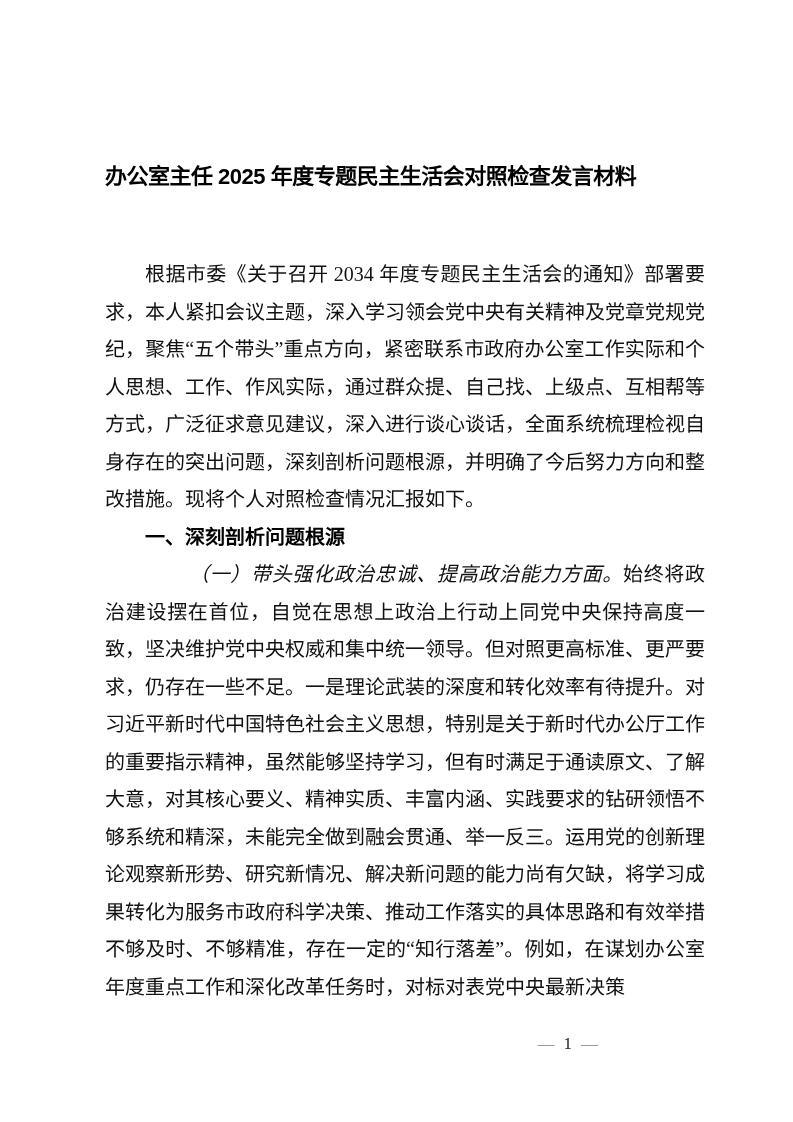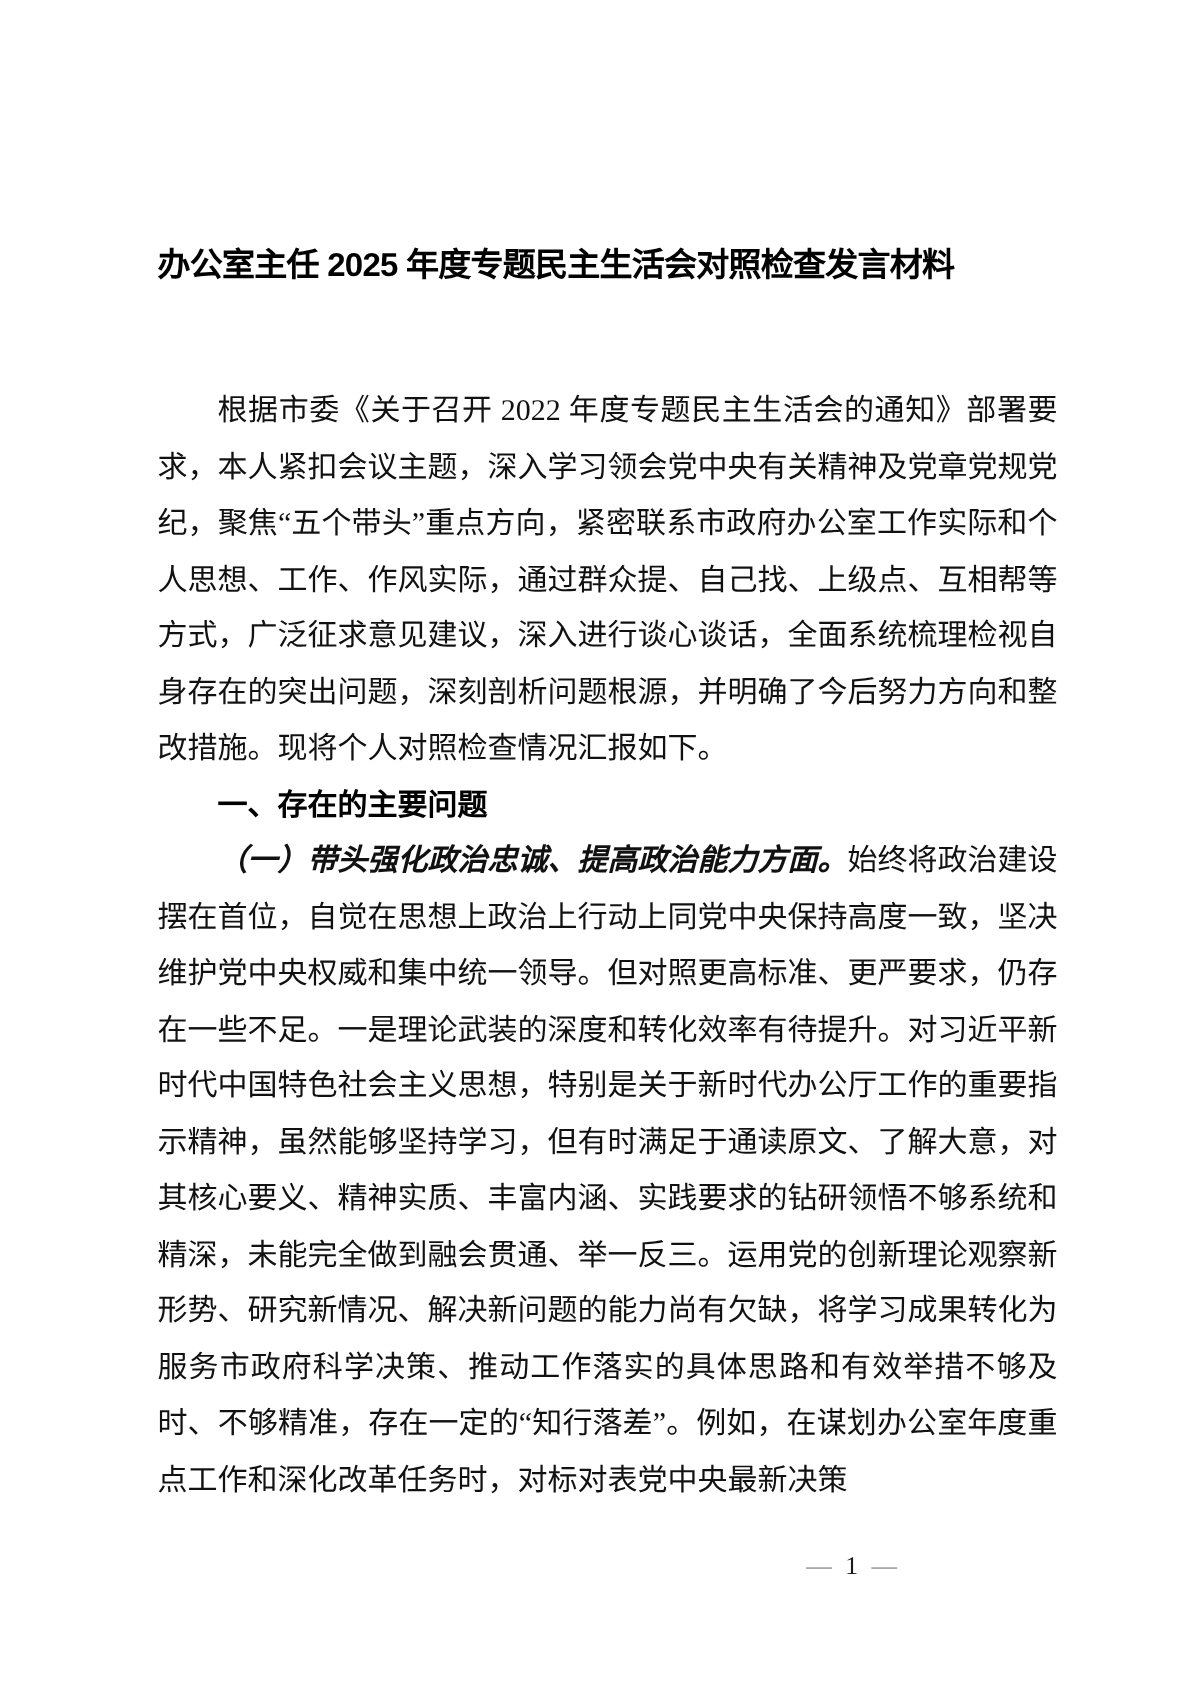--- a/index.html
+++ b/index.html
@@ -45,22 +45,23 @@
   .section-heading {
     margin: 0;
     font-family: "Liberation Sans", "DejaVu Sans", sans-serif;
     font-weight: 700;
     font-size: 20px;
     line-height: 37.5px;
     text-indent: 2em;
     color: #000000;
   }
   .lead-bold {
-    font-weight: 700;
+    font-weight: 400;
     font-style: italic;
+    margin-left: 44px;
   }
   .kaiti-em {
   }
   .footer {
     position: absolute;
     top: 1032px;
     right: 122px;
     font-size: 17px;
     line-height: 24px;
     color: #000000;
@@ -76,23 +77,23 @@
   }
 </style>
 </head>
 <body>
 
 <div class="page">
   <div class="content">
     <h1 class="doc-title">办公室主任 2025 年度专题民主生活会对照检查发言材料</h1>
 
     <div class="doc-body">
-      <p class="para">根据市委《关于召开 2022 年度专题民主生活会的通知》部署要求，本人紧扣会议主题，深入学习领会党中央有关精神及党章党规党纪，聚焦“五个带头”重点方向，紧密联系市政府办公室工作实际和个人思想、工作、作风实际，通过群众提、自己找、上级点、互相帮等方式，广泛征求意见建议，深入进行谈心谈话，全面系统梳理检视自身存在的突出问题，深刻剖析问题根源，并明确了今后努力方向和整改措施。现将个人对照检查情况汇报如下。</p>
+      <p class="para">根据市委《关于召开 2034 年度专题民主生活会的通知》部署要求，本人紧扣会议主题，深入学习领会党中央有关精神及党章党规党纪，聚焦“五个带头”重点方向，紧密联系市政府办公室工作实际和个人思想、工作、作风实际，通过群众提、自己找、上级点、互相帮等方式，广泛征求意见建议，深入进行谈心谈话，全面系统梳理检视自身存在的突出问题，深刻剖析问题根源，并明确了今后努力方向和整改措施。现将个人对照检查情况汇报如下。</p>
 
-      <h2 class="section-heading">一、存在的主要问题</h2>
+      <h2 class="section-heading">一、深刻剖析问题根源</h2>
 
       <p class="para"><span class="lead-bold">（一）带头强化政治忠诚、提高政治能力方面。</span><span>始终将政治建设摆在首位，自觉在思想上政治上行动上同党中央保持高度一致，坚决维护党中央权威和集中统一领导。但对照更高标准、更严要求，仍存在一些不足。</span><span class="kaiti-em">一是理论武装的深度和转化效率有待提升。</span><span>对习近平新时代中国特色社会主义思想，特别是关于新时代办公厅工作的重要指示精神，虽然能够坚持学习，但有时满足于通读原文、了解大意，对其核心要义、精神实质、丰富内涵、实践要求的钻研领悟不够系统和精深，未能完全做到融会贯通、举一反三。运用党的创新理论观察新形势、研究新情况、解决新问题的能力尚有欠缺，将学习成果转化为服务市政府科学决策、推动工作落实的具体思路和有效举措不够及时、不够精准，存在一定的“知行落差”。例如，在谋划办公室年度重点工作和深化改革任务时，对标对表党中央最新决策</span></p>
     </div>
   </div>
 
   <div class="footer">
     <span class="dash">—</span><span class="page-num">1</span><span class="dash">—</span>
   </div>
 </div>
 

